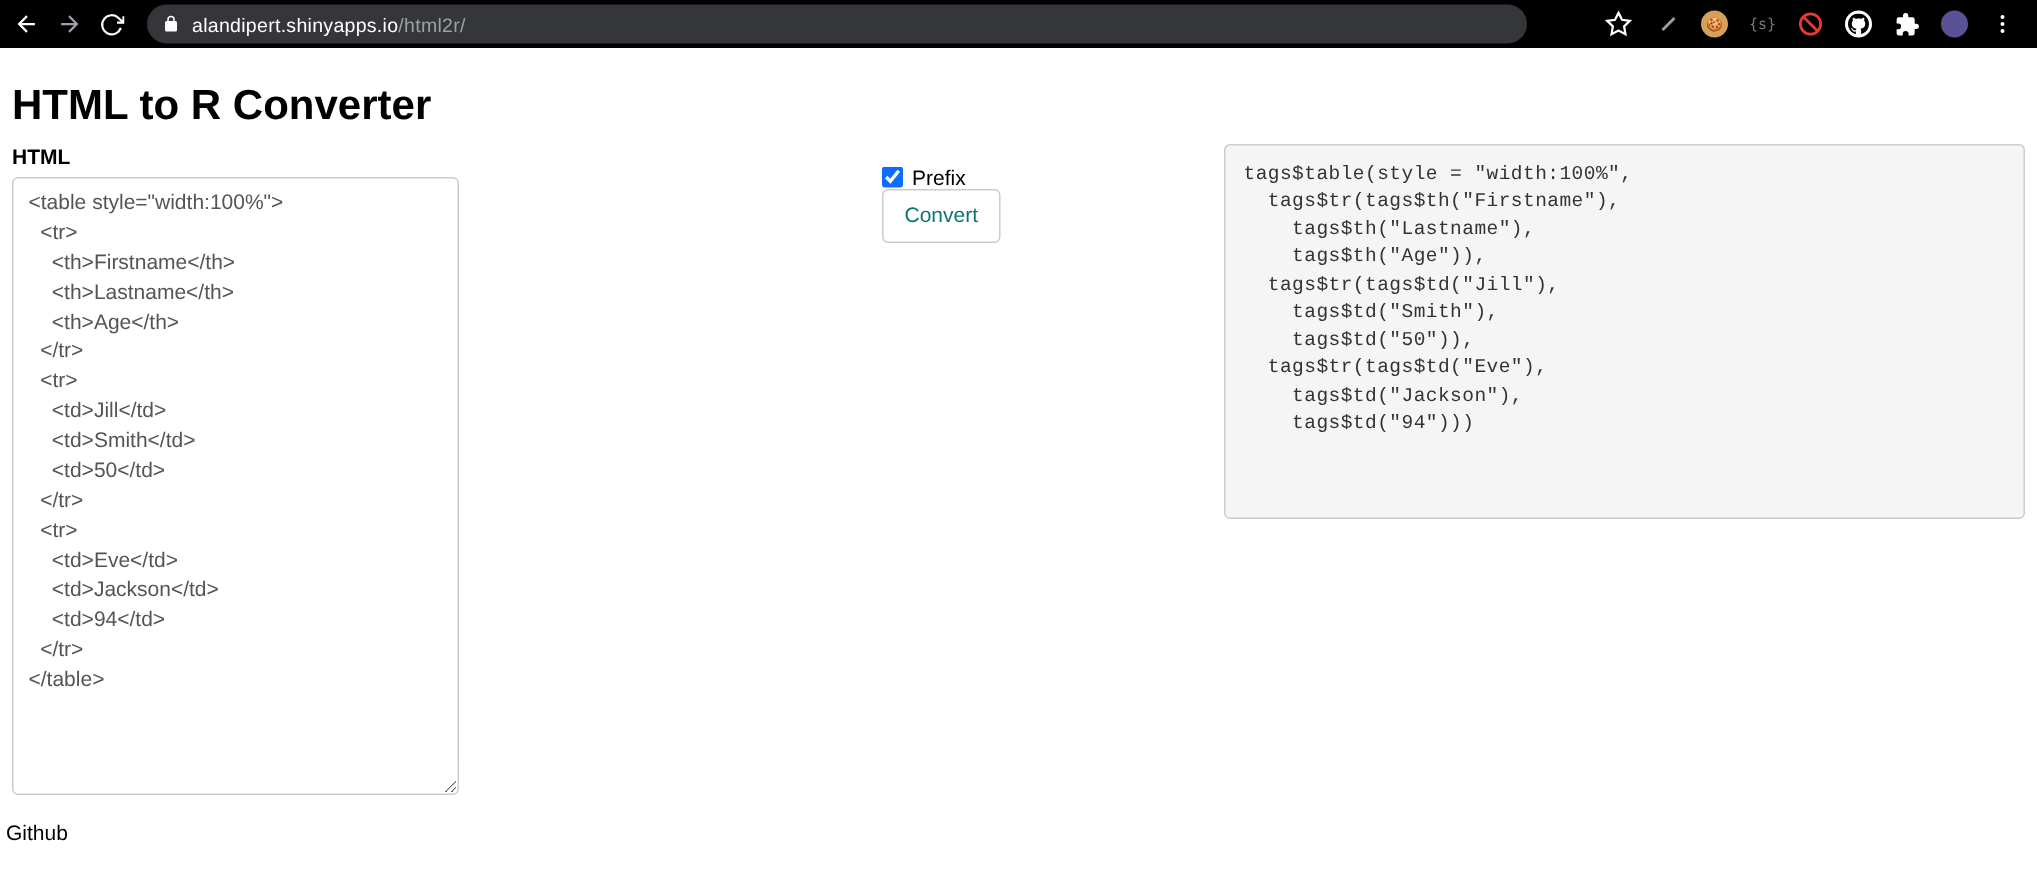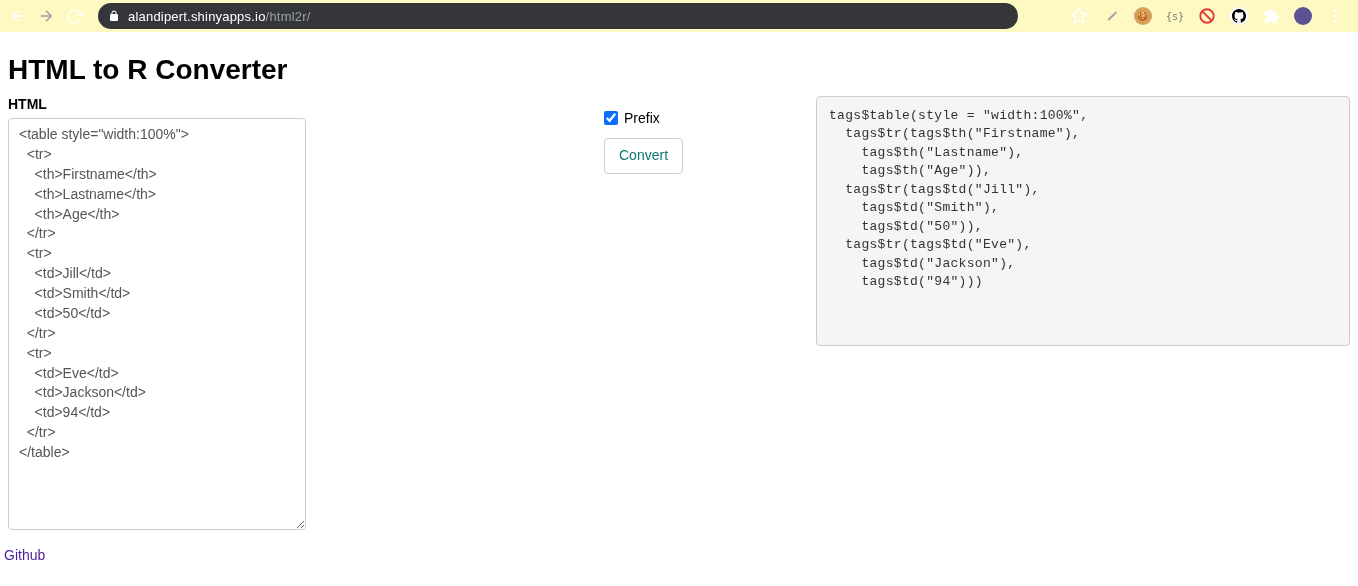--- a/index.html
+++ b/index.html
@@ -6,21 +6,21 @@
       box-sizing: border-box;
       margin: 0;
       padding: 0;
     }
     body {
       font-family: -apple-system, BlinkMacSystemFont, "Segoe UI", Helvetica, Arial, sans-serif;
       background: #fff;
     }
     
     .browser-bar {
-      background: #fef9c3;
+      background: #000000;
       height: 32px;
       display: flex;
       align-items: center;
       padding: 0 8px;
       gap: 8px;
     }
     .nav-buttons {
       display: flex;
       align-items: center;
       gap: 8px;
@@ -93,21 +93,21 @@
     .page {
       padding: 10px 8px 20px 8px;
     }
     h2.title {
       font-size: 28px;
       font-weight: 700;
       margin: 12px 0 10px 0;
     }
     .row {
       display: flex;
-      gap: 16px;
+      gap: 0;
     }
     .col-left {
       width: 310px;
       padding-right: 12px;
     }
     .col-mid {
       flex: 1;
       padding: 0 10px 0 270px;
     }
     .col-right {
@@ -131,21 +131,20 @@
       border-radius: 4px;
       resize: both;
       color: #555;
     }
     .checkbox-line {
       display: flex;
       align-items: center;
       gap: 6px;
       font-size: 14px;
       margin-top: 14px;
-      margin-bottom: 12px;
     }
     .checkbox-line input[type="checkbox"] {
       width: 14px;
       height: 14px;
       accent-color: #0d6efd;
     }
     .btn {
       display: inline-block;
       padding: 7px 14px;
       font-size: 14px;
@@ -163,21 +162,21 @@
       padding: 10px 12px;
       font-family: Menlo, Monaco, Consolas, "Courier New", monospace;
       font-size: 13px;
       line-height: 1.42;
       color: #333;
       white-space: pre;
       min-height: 250px;
       letter-spacing: 0.3px;
     }
     a.link {
-      color: #4c1d95;
+      color: #000000;
       text-decoration: none;
       font-size: 14px;
     }
     .footer-link {
       margin-top: 12px;
       margin-left: -4px;
     }
   </style>
 </head>
 <body>

